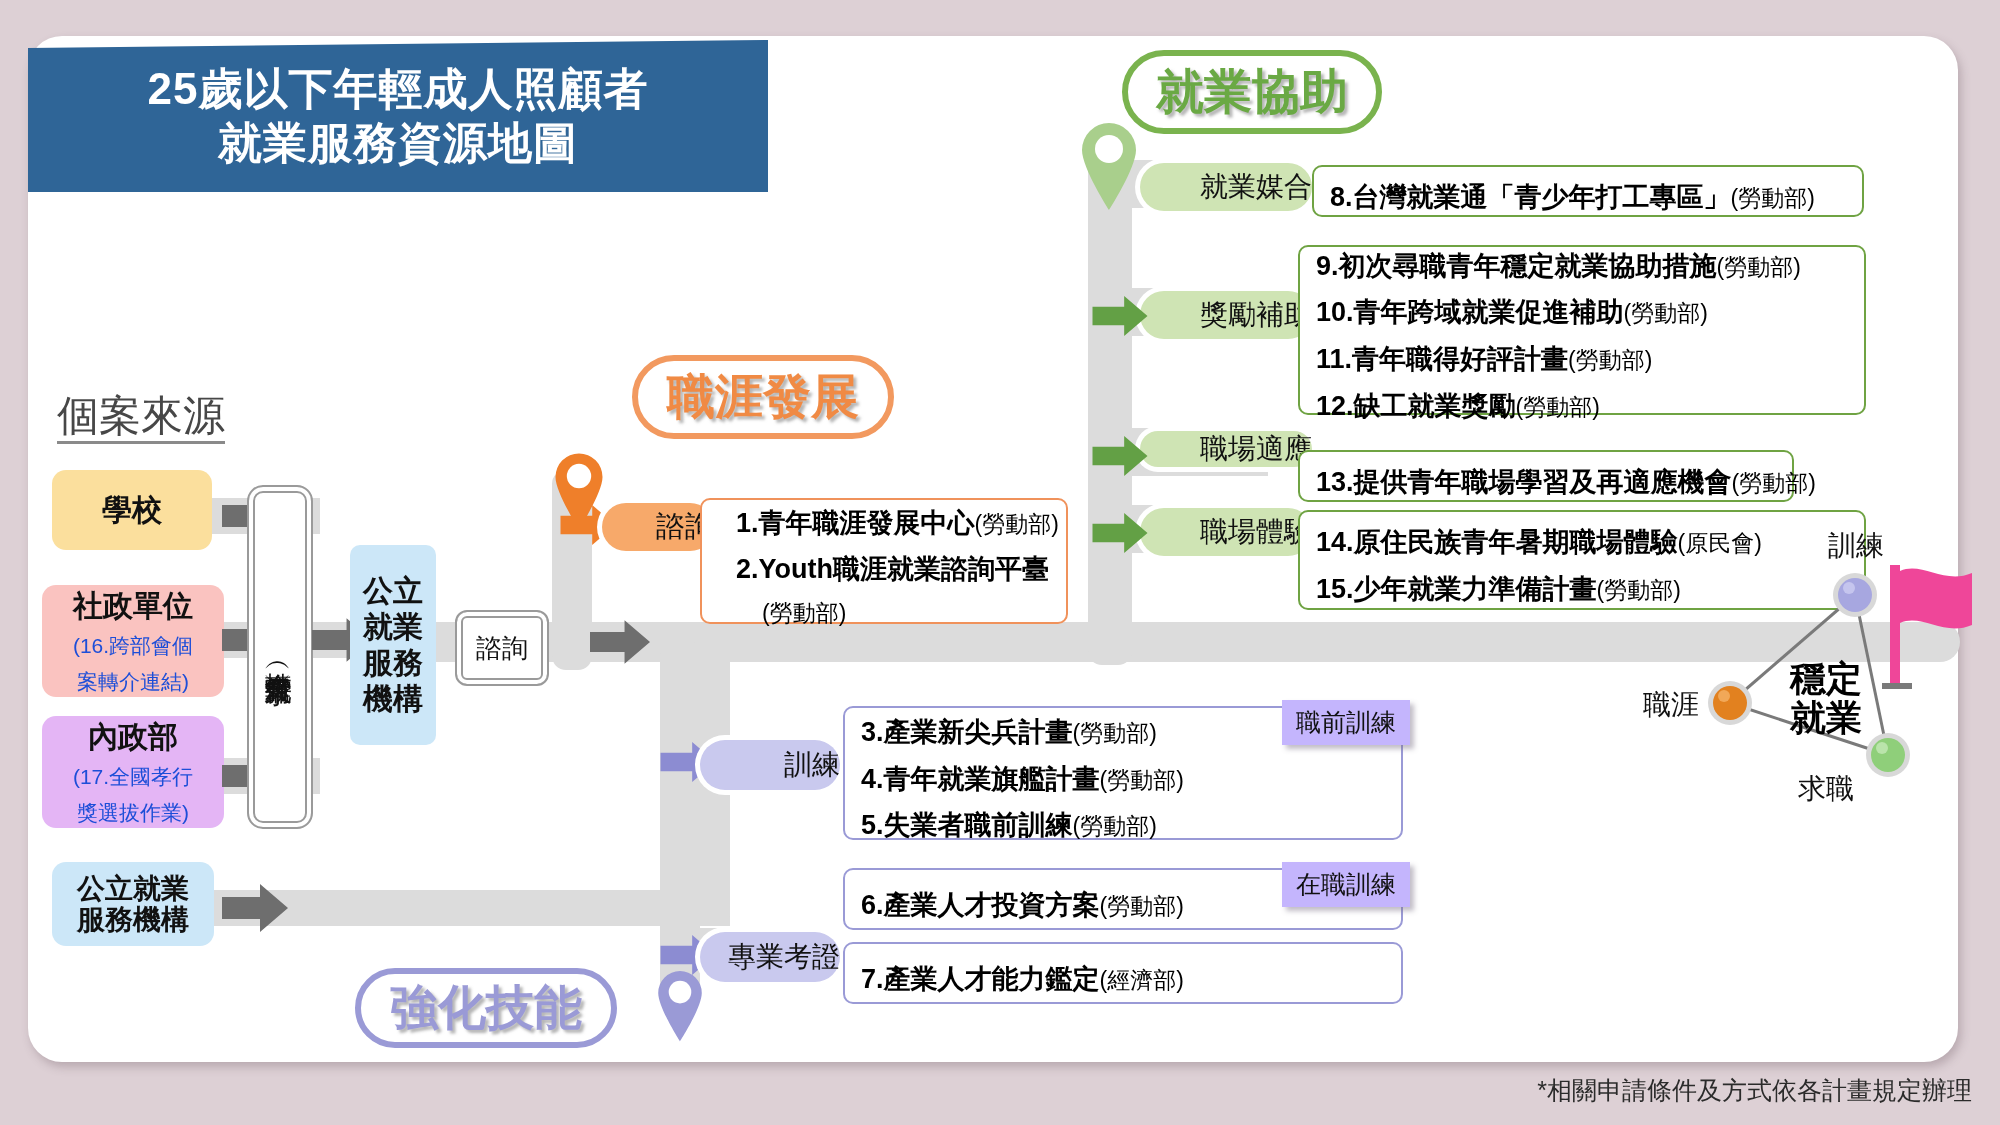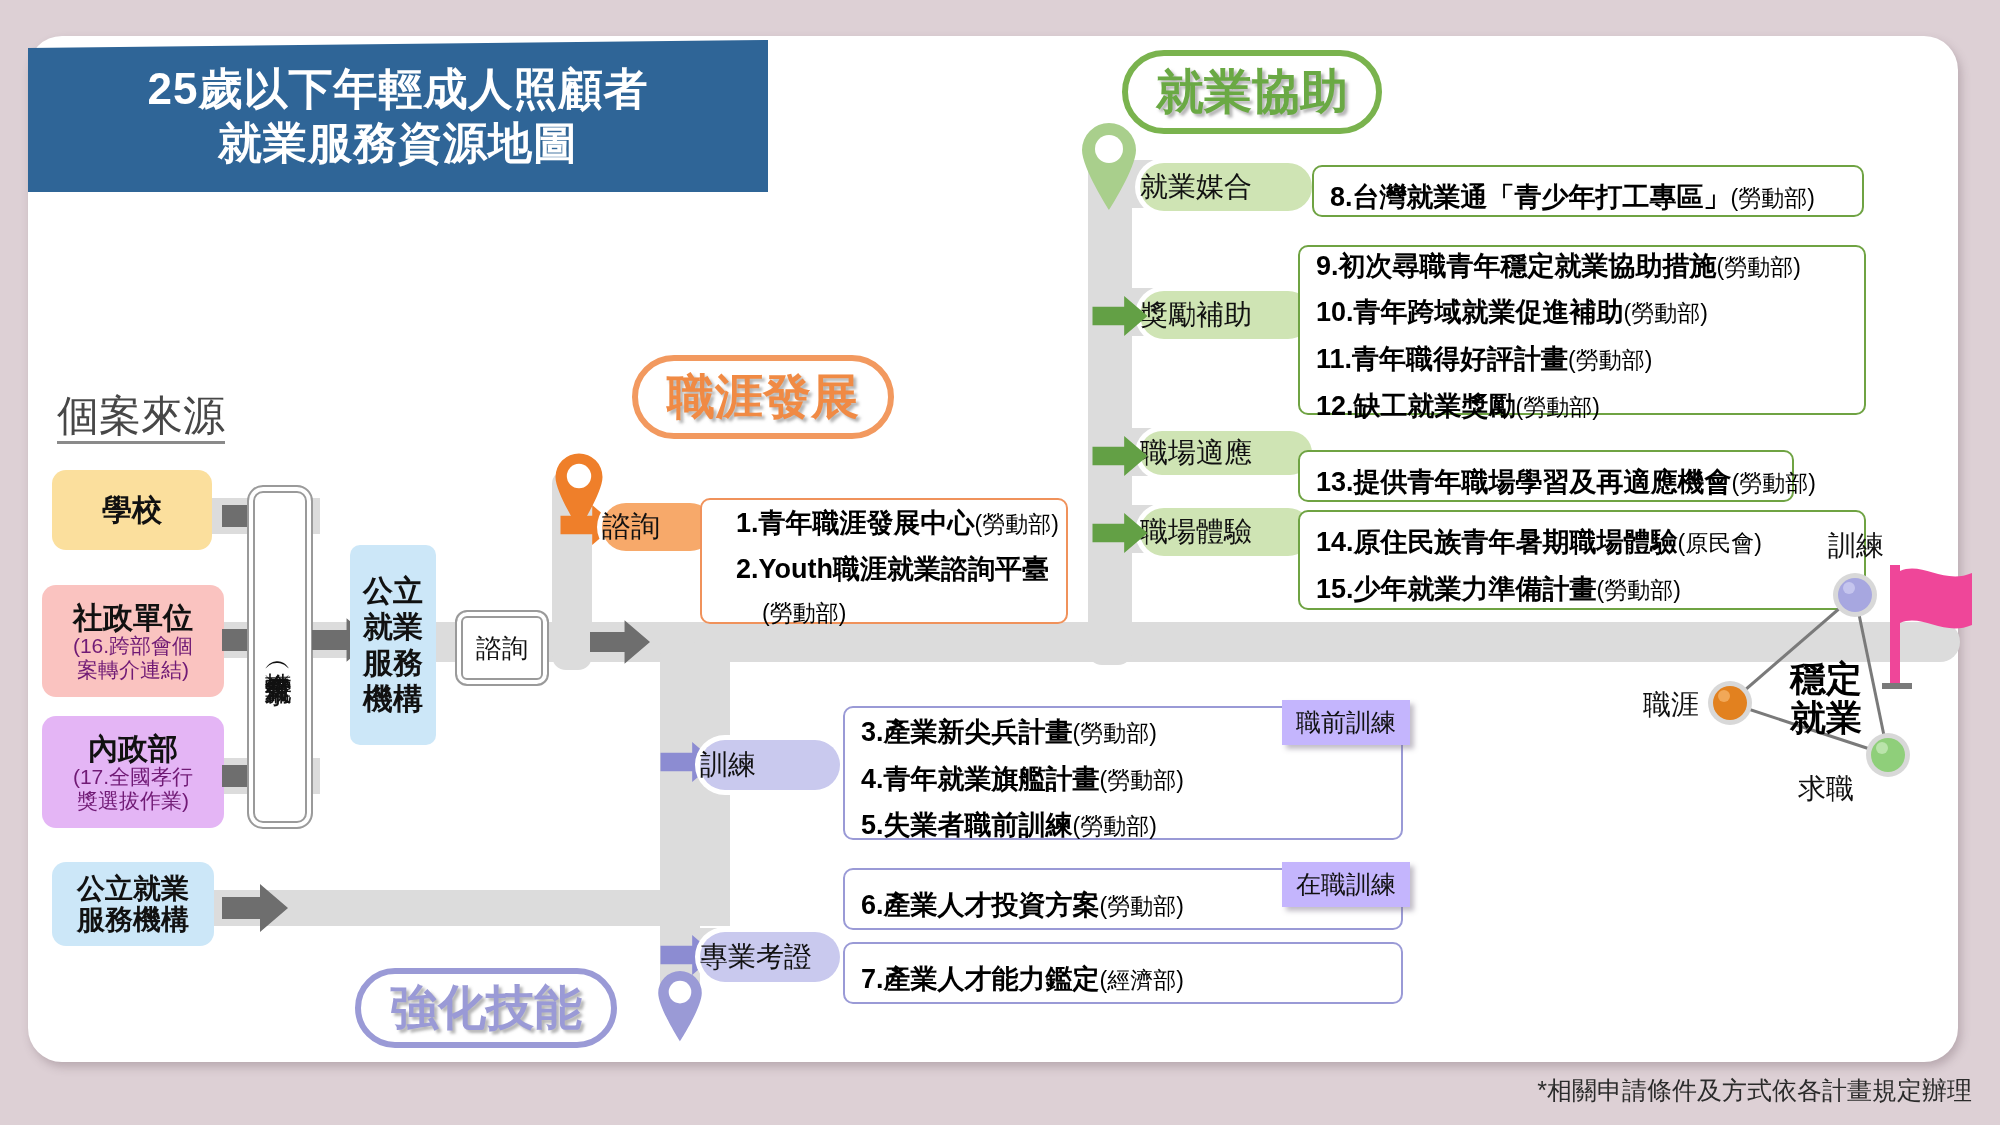--- a/index.html
+++ b/index.html
@@ -43,21 +43,21 @@
     line-height:1.1;
   }
 
   
   .src{
     position:absolute;border-radius:14px;
     display:flex;flex-direction:column;align-items:center;justify-content:center;
     text-align:center;line-height:1.12;
   }
   .src .t1{font-size:30px;font-weight:bold;color:#111;}
-  .src .t2{font-size:21px;color:#701a75;}
+  .src .t2{font-size:21px;color:#1d4ed8;margin-top:12px;}
   .src-school{left:52px;top:470px;width:160px;height:80px;background:#fbdf9d;}
   .src-social{left:42px;top:585px;width:182px;height:112px;background:#fac3c0;}
   .src-moi  {left:42px;top:716px;width:182px;height:112px;background:#e4b5f5;}
   .src-pesa {left:52px;top:862px;width:162px;height:84px;background:#cce7f8;}
   .src-pesa .t1{font-size:28px;}
 
   
   .refer-box{
     position:absolute;left:247px;top:485px;width:62px;height:340px;
     border:2px solid #9a9a9a;border-radius:16px;background:#fff;
@@ -90,21 +90,21 @@
   
   .road{position:absolute;background:#dcdcdc;}
   .road.r{border-radius:14px;}
 
   
   .icoarrow{position:absolute;}
 
   
   .bubble{
     position:absolute;border-radius:30px;
-    display:flex;align-items:center;justify-content:flex-start;
+    display:flex;align-items:center;justify-content:flex-end;
     font-size:28px;color:#111;white-space:nowrap;
     box-shadow:0 0 0 5px #ffffff;
   }
   .bub-green{background:#cfe4b4;}
   .bub-orange{background:#f7a96a;font-size:29px;}
   .bub-purple{background:#c9c9ee;}
 
   
   .item-card{
     position:absolute;background:#fff;border-radius:10px;
@@ -249,21 +249,21 @@
     <path d="M31 90 C31 90 58 48 58 30 A27 27 0 1 0 4 30 C4 48 31 90 31 90 Z" fill="#a9cf8c"></path>
     <circle cx="31" cy="29" r="14" fill="#ffffff"></circle>
   </svg>
 
   <div class="bubble bub-green" style="left:1140px;top:163px;width:172px;height:48px;">
     <span>就業媒合</span>
   </div>
   <div class="bubble bub-green" style="left:1140px;top:291px;width:172px;height:48px;">
     <span>獎勵補助</span>
   </div>
-  <div class="bubble bub-green" style="left:1140px;top:431px;width:172px;height:44px;">
+  <div class="bubble bub-green" style="left:1140px;top:431px;width:172px;height:36px;">
     <span>職場適應</span>
   </div>
   <div class="bubble bub-green" style="left:1140px;top:508px;width:172px;height:48px;">
     <span>職場體驗</span>
   </div>
 
   <svg class="icoarrow" style="left:1092px;top:296px;" width="56" height="40" viewBox="0 0 66 48">
     <path d="M0 13 H38 V0 L66 24 L38 48 V35 H0 Z" fill="#63a045"></path>
   </svg>
   <svg class="icoarrow" style="left:1092px;top:436px;" width="56" height="40" viewBox="0 0 66 48">

